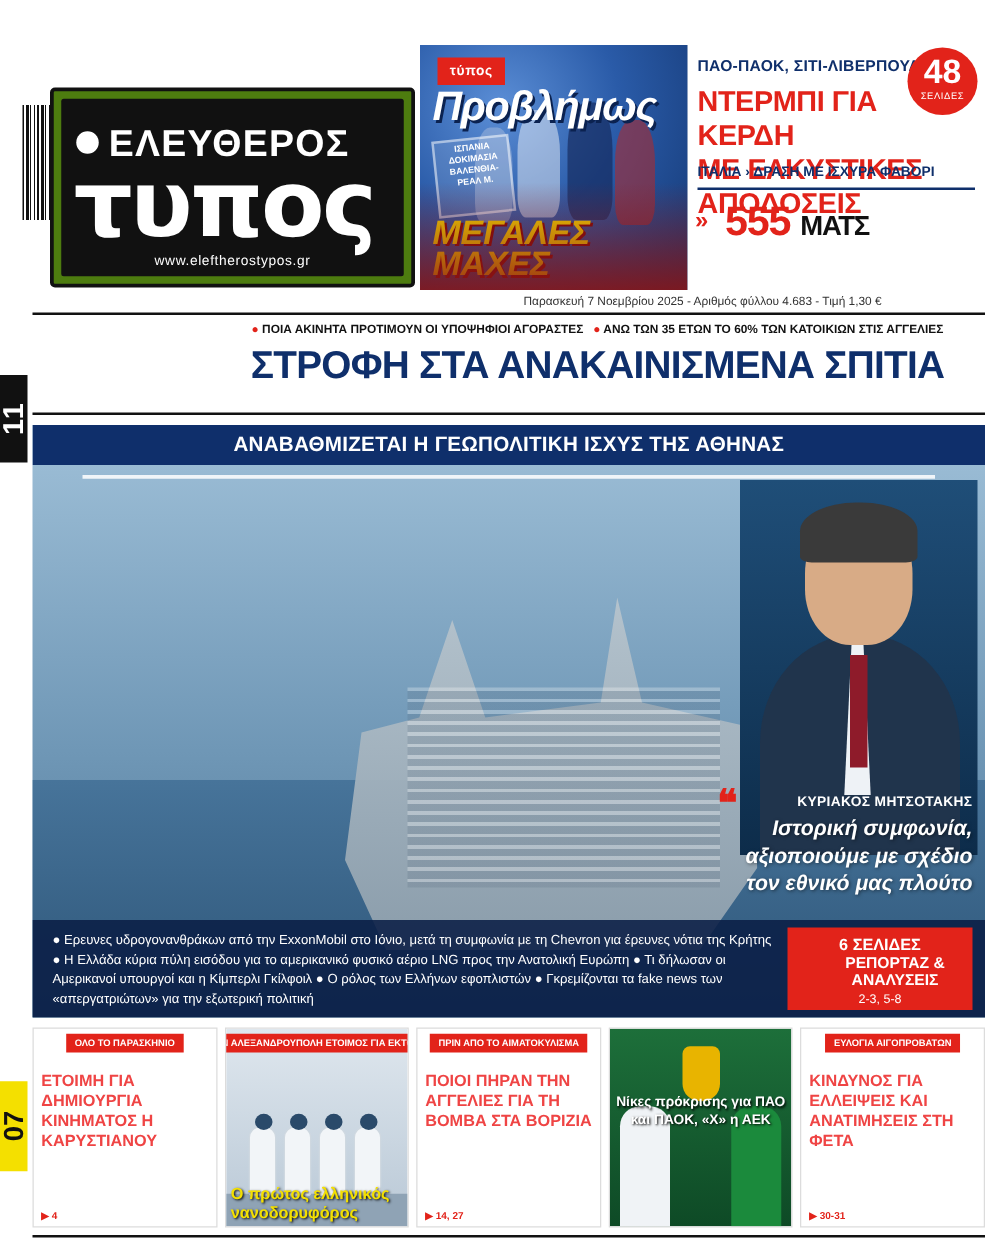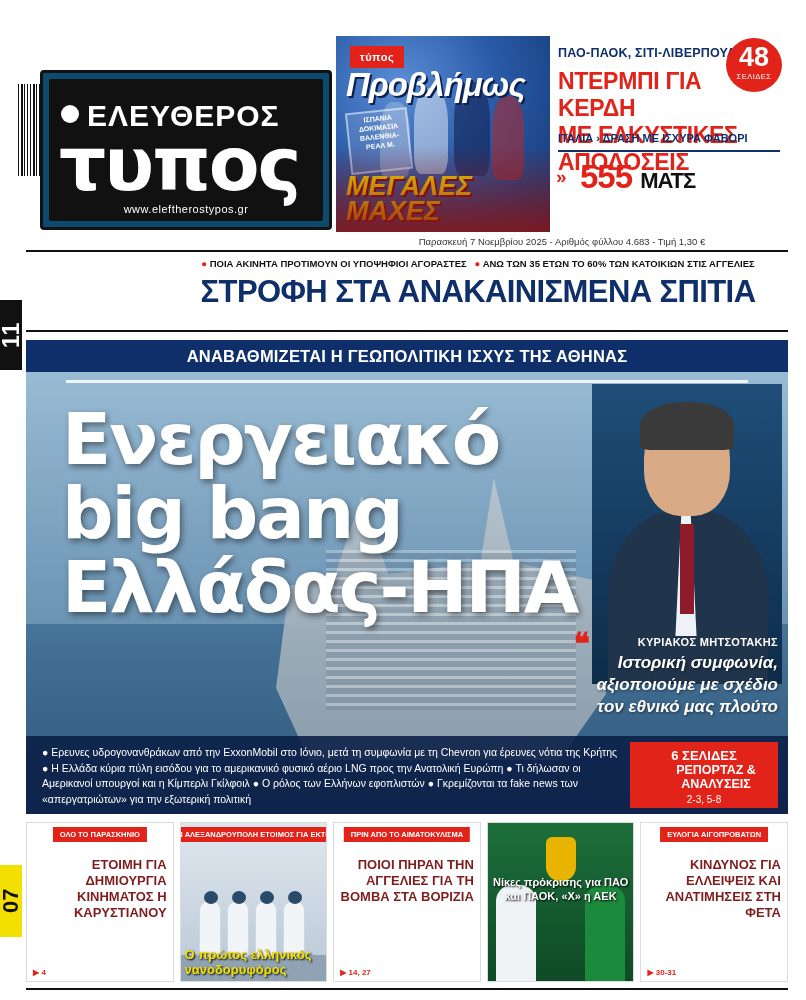--- a/index.html
+++ b/index.html
@@ -51,21 +51,21 @@
   .barcode-label {
     position: absolute; left: 44px; top: 88px;
     font-size: 6px; color: #333;
     writing-mode: vertical-rl; transform: rotate(180deg);
     letter-spacing: 0.5px;
   }
 
   
   .masthead {
     position: absolute; left: 40px; top: 70px; width: 292px; height: 160px;
-    background: #0c4a6e; border: 3px solid #111; border-radius: 4px;
+    background: #4d7c0f; border: 3px solid #111; border-radius: 4px;
   }
   .mh-inner {
     position: absolute; left: 6px; top: 6px; right: 6px; bottom: 6px;
     background: #111; border-radius: 2px; overflow: hidden;
   }
   .mh-line1 {
     position: absolute; left: 38px; top: 20px;
     color: #fff; font-weight: bold; font-size: 30px; letter-spacing: 1px;
   }
   .mh-dot {
@@ -304,22 +304,22 @@
     display: flex; gap: 6px;
   }
   .tz { position: relative; flex: 1; overflow: hidden; background: #fff; border: 1px solid #dcdcdc; }
   .tz-kicker {
     position: absolute; left: 50%; transform: translateX(-50%); top: 4px;
     background: #e2231a; color: #fff; font-size: 7.5px; font-weight: bold;
     padding: 3px 7px; text-align: center; line-height: 9px; white-space: nowrap; z-index: 3;
   }
   .tz-title {
     position: absolute; left: 6px; right: 6px; top: 34px;
-    color: #7f1d1d; font-weight: bold; font-size: 13px; line-height: 16px;
-    text-align: right;
+    color: #ef4444; font-weight: bold; font-size: 13px; line-height: 16px;
+    text-align: left;
   }
   .tz-page {
     position: absolute; left: 6px; bottom: 4px; font-size: 8px; color: #e2231a; font-weight: bold;
   }
   .tz-photo { position: absolute; left: 0; top: 0; right: 0; bottom: 0; }
   .lab {
     background: linear-gradient(#dfe7ee, #b9c8d6);
   }
   .lab .fig {
     position: absolute; bottom: 24px; width: 22px; height: 56px;
@@ -433,25 +433,20 @@
     <div class="main-top-rule"></div>
 
     <div class="portrait">
       <div class="pt-body"></div>
       <div class="pt-head"></div>
       <div class="pt-hair"></div>
       <div class="pt-shirt"></div>
       <div class="pt-tie"></div>
     </div>
 
-    <div class="headline">
-      <div>Ενεργειακό</div>
-      <div>big bang</div>
-      <div>Ελλάδας-ΗΠΑ</div>
-    </div>
 
     <div class="quotebox">
       <div class="q-mark">❝</div>
       <div class="q-name">ΚΥΡΙΑΚΟΣ ΜΗΤΣΟΤΑΚΗΣ</div>
       <div class="q-text">Ιστορική συμφωνία, αξιοποιούμε με σχέδιο τον εθνικό μας πλούτο</div>
     </div>
 
     <div class="bullets">● Ερευνες υδρογονανθράκων από την ExxonMobil στο Ιόνιο, μετά τη συμφωνία με τη Chevron για έρευνες νότια της Κρήτης ● Η Ελλάδα κύρια πύλη εισόδου για το αμερικανικό φυσικό αέριο LNG προς την Ανατολική Ευρώπη ● Τι δήλωσαν οι Αμερικανοί υπουργοί και η Κίμπερλι Γκίλφοιλ ● Ο ρόλος των Ελλήνων εφοπλιστών ● Γκρεμίζονται τα fake news των «απεργατριώτων» για την εξωτερική πολιτική</div>
 
     <div class="sixpages">

